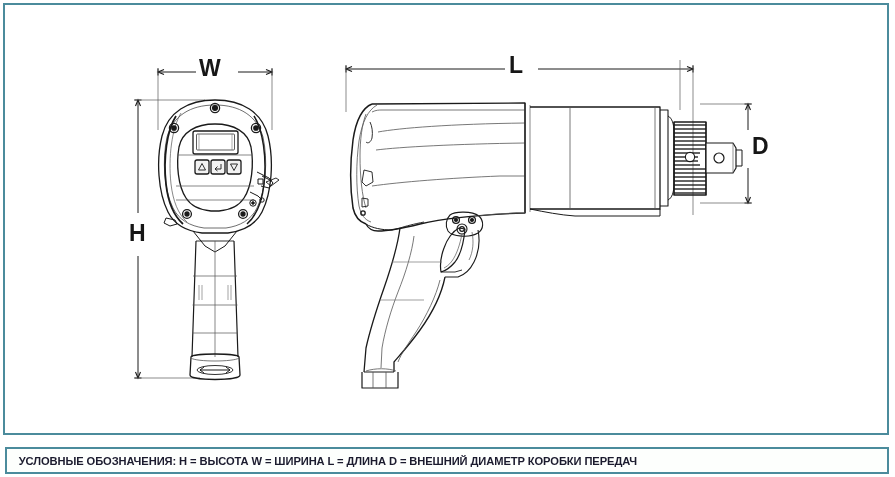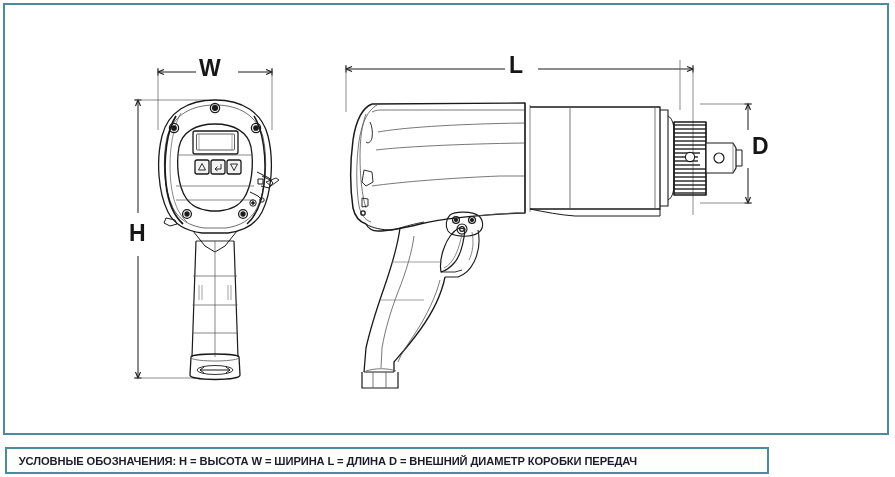--- a/index.html
+++ b/index.html
@@ -5,21 +5,21 @@
   html,body{margin:0;padding:0;background:#ffffff;}
   body{width:895px;height:477px;font-family:"Liberation Sans",sans-serif;overflow:hidden;}
 
   #frame{
     position:absolute;left:3px;top:3px;width:886px;height:432px;
     border:2px solid #4b8b9c;background:#ffffff;box-sizing:border-box;
   }
   #drawing{position:absolute;left:0;top:0;width:895px;height:477px;}
 
   #legend-bar{
-    position:absolute;left:5px;top:447px;width:764px;height:27px;
+    position:absolute;left:5px;top:447px;width:884px;height:27px;
     border:2px solid #4b8b9c;background:#fdfffd;box-sizing:border-box;
     display:flex;align-items:center;
   }
   #legend-text{
     padding-left:12px;
     font-family:"Liberation Sans",sans-serif;
     font-size:11.5px;font-weight:bold;color:#1b1b2e;
     letter-spacing:-0.1px;white-space:nowrap;
     transform:scaleX(0.97);transform-origin:left center;
   }

